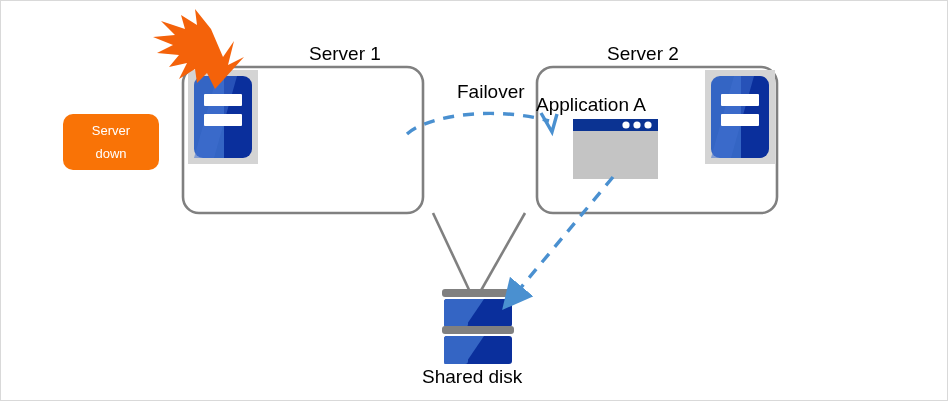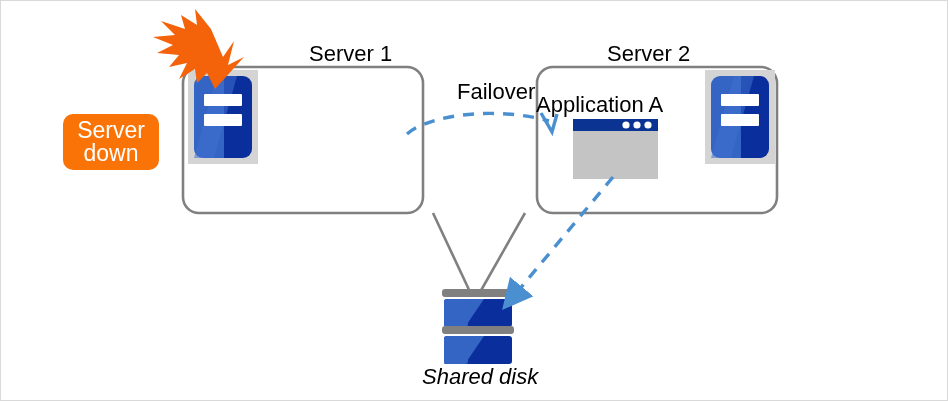--- a/index.html
+++ b/index.html
@@ -20,41 +20,41 @@
   .svg-layer {
     position: absolute;
     left: 0;
     top: 0;
     width: 948px;
     height: 401px;
   }
   .label {
     position: absolute;
     color: #000000;
-    font-size: 22px;
+    font-size: 19px;
     line-height: 22px;
     white-space: nowrap;
     font-family: "Liberation Sans", sans-serif;
   }
   #label-server1 { left: 308px; top: 42px; }
   #label-server2 { left: 578px; top: 42px; margin-left: 28px; }
   #label-failover { left: 456px; top: 80px; }
   #label-appa { left: 535px; top: 93px; }
-  #label-shareddisk { left: 421px; top: 365px; font-style: italic; }
+  #label-shareddisk { left: 421px; top: 365px; }
 
   .badge-down {
     position: absolute;
     left: 62px;
     top: 113px;
     width: 96px;
     height: 56px;
     background: #f97306;
     border-radius: 10px;
     color: #ffffff;
-    font-size: 23px;
+    font-size: 13px;
     line-height: 23px;
     display: flex;
     flex-direction: column;
     align-items: center;
     justify-content: center;
     text-align: center;
     font-family: "Liberation Sans", sans-serif;
   }
 </style>
 </head>

